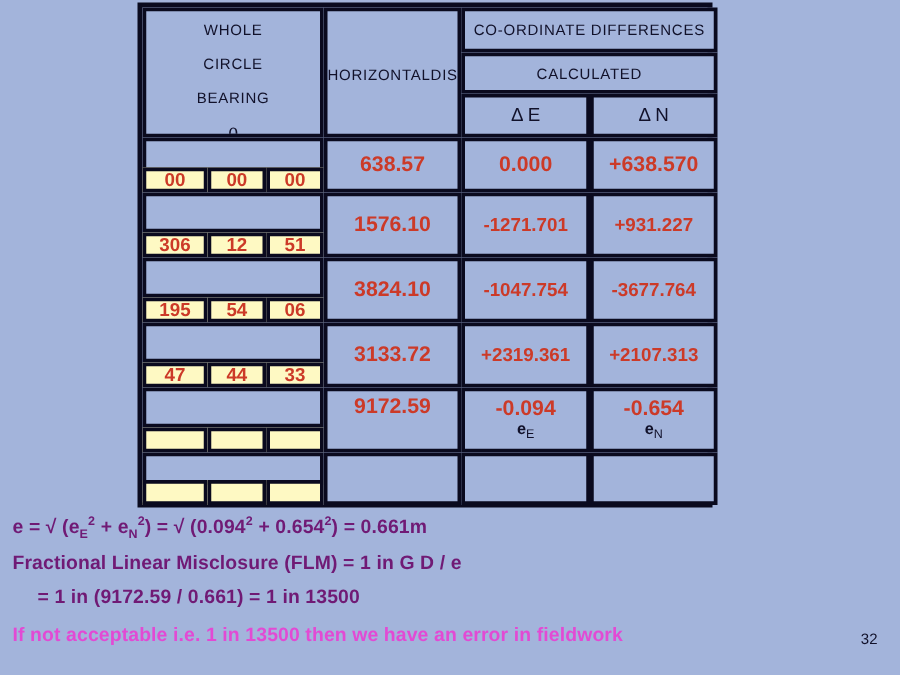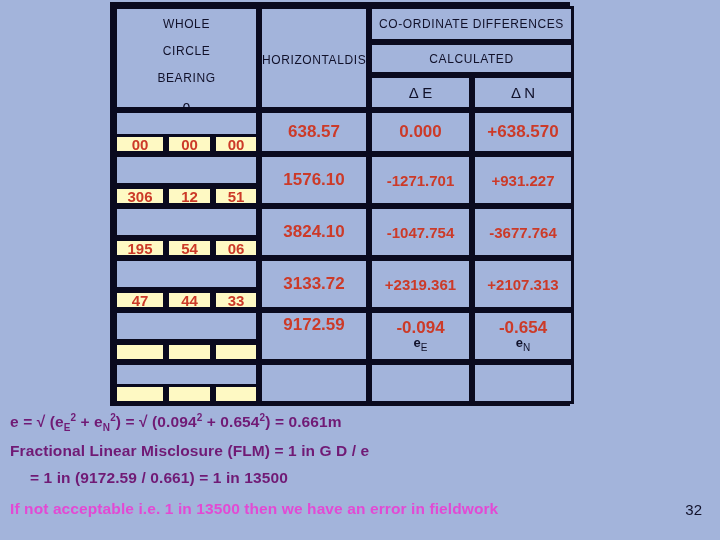--- a/index.html
+++ b/index.html
@@ -149,21 +149,21 @@
     color: #e24ad4;
     margin-top: 13px;
   }
   .note-line sub { font-size: 10px; font-weight: bold; }
   .note-line sup { font-size: 10px; font-weight: bold; }
 
   #page-number {
     position: absolute;
     right: 18px;
     bottom: 22px;
-    font-size: 15px;
+    font-size: 12px;
     color: #11112a;
     margin-left: 20px;
   }
 </style>
 </head>
 <body>
 
 <div id="traverse-table">
 
   <div class="cell" id="wcb-head">

